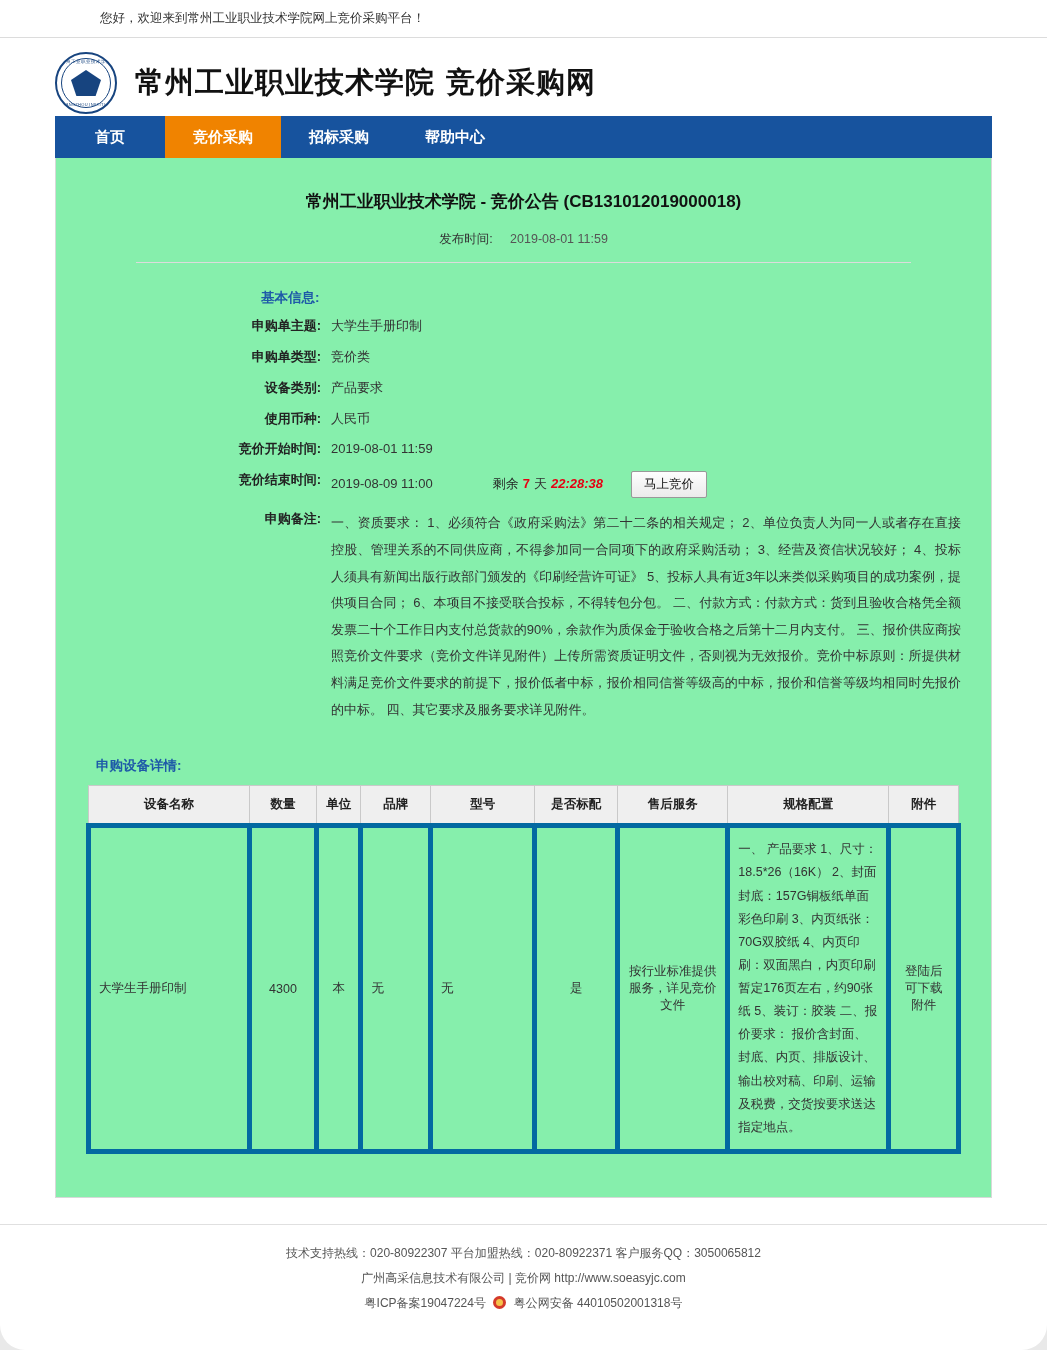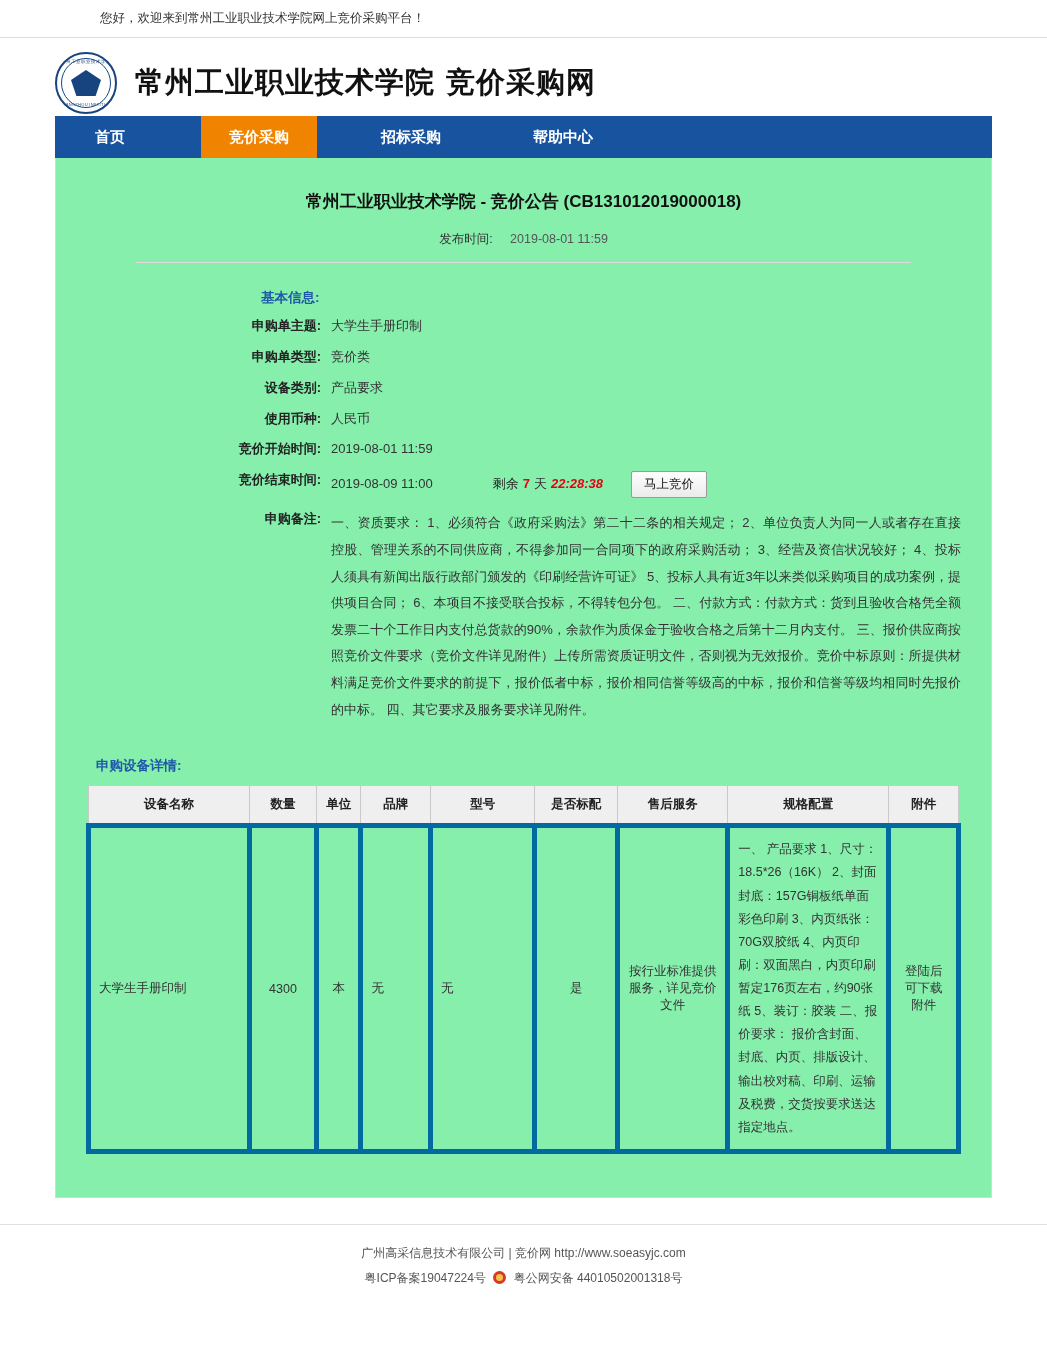--- a/index.html
+++ b/index.html
@@ -7,20 +7,21 @@
     margin: 0; padding: 0;
     background: #e9e9e9;
     font-family: "Liberation Sans", "DejaVu Sans", sans-serif;
   }
   .page {
     width: 1047px;
     min-height: 1350px;
     margin: 0 auto;
     background: #ffffff;
     position: relative;
+    border-radius: 25px;
   }
   .topbar {
     height: 38px;
     border-bottom: 1px solid #dcdcdc;
     display: flex;
     align-items: center;
     padding-left: 100px;
     font-size: 12.5px;
     color: #333;
     background: #ffffff;
@@ -66,21 +67,20 @@
     color: #111;
     letter-spacing: 1px;
     font-family: "DejaVu Sans", "Liberation Sans", sans-serif;
   }
   .navbar {
     background: #17539e;
     height: 42px;
     margin: 0 55px 0 55px;
     display: flex;
     align-items: stretch;
-    gap: 36px;
   }
   .navitem {
     color: #ffffff;
     font-size: 15px;
     font-weight: bold;
     display: flex;
     align-items: center;
     justify-content: center;
     padding: 0 28px;
     cursor: pointer;
@@ -324,20 +324,21 @@
           <td class="center">按行业标准提供服务，详见竞价文件</td>
           <td class="spec">一、 产品要求 1、尺寸：18.5*26（16K） 2、封面封底：157G铜板纸单面彩色印刷 3、内页纸张：70G双胶纸 4、内页印刷：双面黑白，内页印刷暂定176页左右，约90张纸 5、装订：胶装 二、报价要求： 报价含封面、封底、内页、排版设计、输出校对稿、印刷、运输及税费，交货按要求送达指定地点。</td>
           <td class="center">登陆后可下载附件</td>
         </tr>
       </tbody>
     </table>
 
   </div>
 
   <div class="footer">
+    <div>技术支持热线：020-80922307 平台加盟热线：020-80922371 客户服务QQ：3050065812</div>
     <div>广州高采信息技术有限公司 | 竞价网 http://www.soeasyjc.com</div>
     <div>
       <span>粤ICP备案19047224号</span>
       <span class="gov-badge"></span>
       <span>粤公网安备 44010502001318号</span>
     </div>
   </div>
 
 </div>
 

